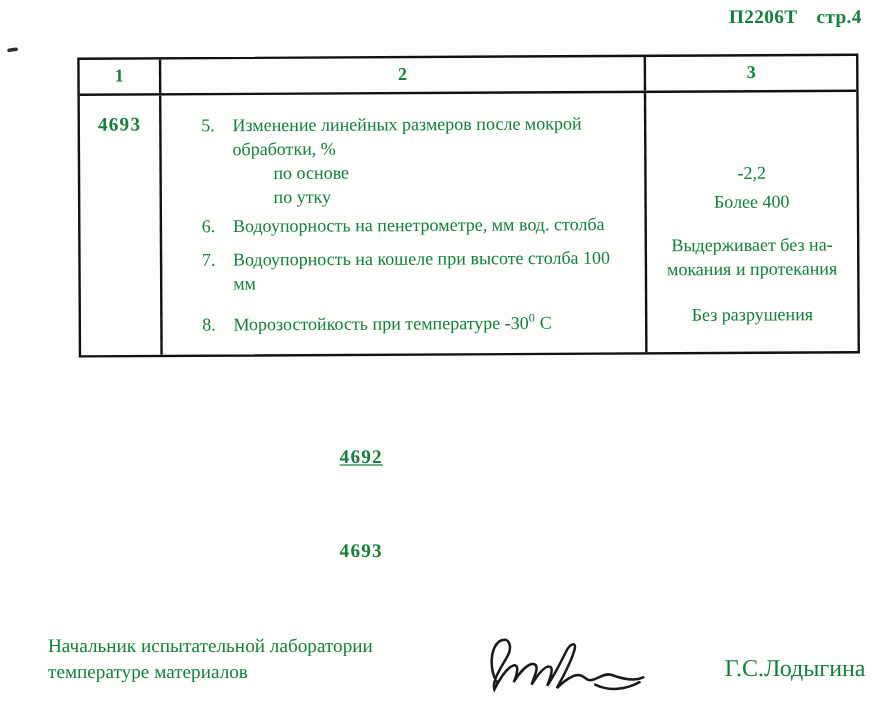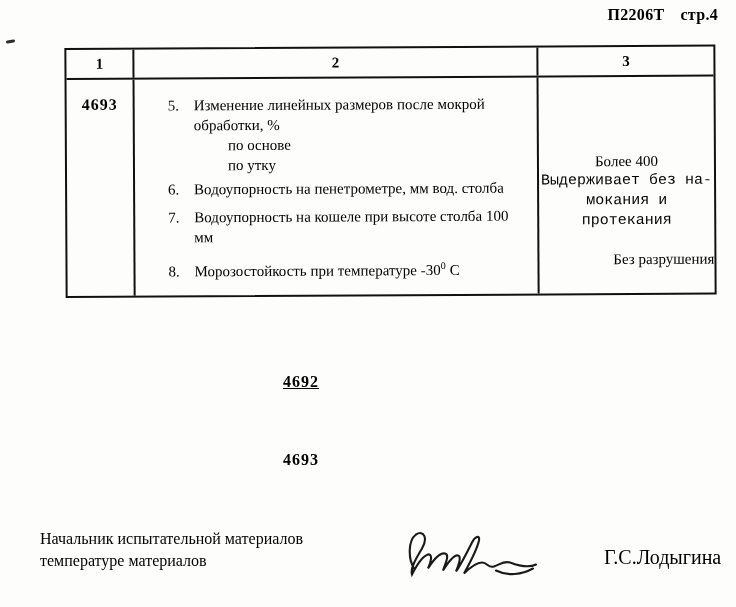--- a/index.html
+++ b/index.html
@@ -2,21 +2,21 @@
 <html><head>
 <meta charset="utf-8">
 <style>
   html,body{margin:0;padding:0;background:#e8e8e8;}
   .page{
     position:relative;
     width:736px;height:607px;
     background:#fdfdfb;
     overflow:hidden;
     font-family:"Liberation Serif", serif;
-    color:#000000;
+    color:#15803d;
   }
   
   .doc-header{
     position:absolute; top:6px; right:18px;
     font-size:16px; font-weight:bold; letter-spacing:.3px;
   }
   .doc-header .gap{display:inline-block;width:16px;}
   
   .stray-mark{
     position:absolute; left:6px; top:40px;
@@ -59,23 +59,23 @@
   .sublines{margin-left:60px;}
   .mt4{margin-top:4px;}
   .mt8{margin-top:8px;}
   .mt14{margin-top:14px;}
   sup{font-size:10px; vertical-align:super; line-height:0;}
   .unit-sp{margin-left:4px;}
   .cell-values{
     text-align:center; font-size:15px; line-height:20px;
     padding-top:58px;
   }
-  .val-mt4{margin-top:16px;}
-  .val-mt6{margin-top:0;font-family:Liberation Mono, monospace;}
-  .val-mt18{margin-top:18px;text-align:right;}
+  .val-mt4{margin-top:4px;}
+  .val-mt6{margin-top:16px;}
+  .val-mt18{margin-top:18px;}
   
   .mid-label{
     position:absolute; left:283px;
     font-size:16px; font-weight:bold; letter-spacing:1px;
   }
   .mid-label.first{top:373px;text-decoration:underline;}
   .mid-label.second{top:451px;}
   
   .footer-title{
     position:absolute; left:40px; top:528px;
@@ -134,36 +134,37 @@
 
         <div class="item mt14">
           <span class="num">8.</span>
           <div class="itext nowrap">
             <span>Морозостойкость при температуре -30</span><sup>0</sup><span class="unit-sp">С</span>
           </div>
         </div>
       </div>
 
       <div class="bcell cell-values">
+        <div>-2,2</div>
         <div class="val-mt4">Более 400</div>
         <div class="val-mt6">
           <div>Выдерживает без на-</div>
           <div>мокания и протекания</div>
         </div>
         <div class="val-mt18">Без разрушения</div>
       </div>
 
     </div>
   </div>
 
   <div class="mid-label first">4692</div>
   <div class="mid-label second">4693</div>
 
   <div class="footer-title">
-    <div>Начальник испытательной материалов</div>
+    <div>Начальник испытательной лаборатории</div>
     <div>температуре материалов</div>
   </div>
 
   <svg class="signature" viewBox="0 0 140 55" xmlns="http://www.w3.org/2000/svg">
     <g fill="none" stroke="#1a1a1a" stroke-width="2.1" stroke-linecap="round">
       <path d="M14 44 C8 34 8 16 16 10 C24 5 28 14 22 24 C16 34 10 44 12 50 C16 42 22 32 28 30 C33 29 31 38 28 44 C33 36 40 28 45 29 C50 30 45 40 43 46 C48 38 54 30 58 31 C62 32 58 42 56 47 C61 40 66 30 72 18 C75 12 80 10 79 16 C77 25 69 40 64 49 C70 43 76 38 82 38 C88 38 88 44 94 42 C100 40 104 36 110 38 C118 41 128 44 136 40"></path>
       <path d="M96 46 C108 52 122 50 133 44"></path>
     </g>
   </svg>
 

